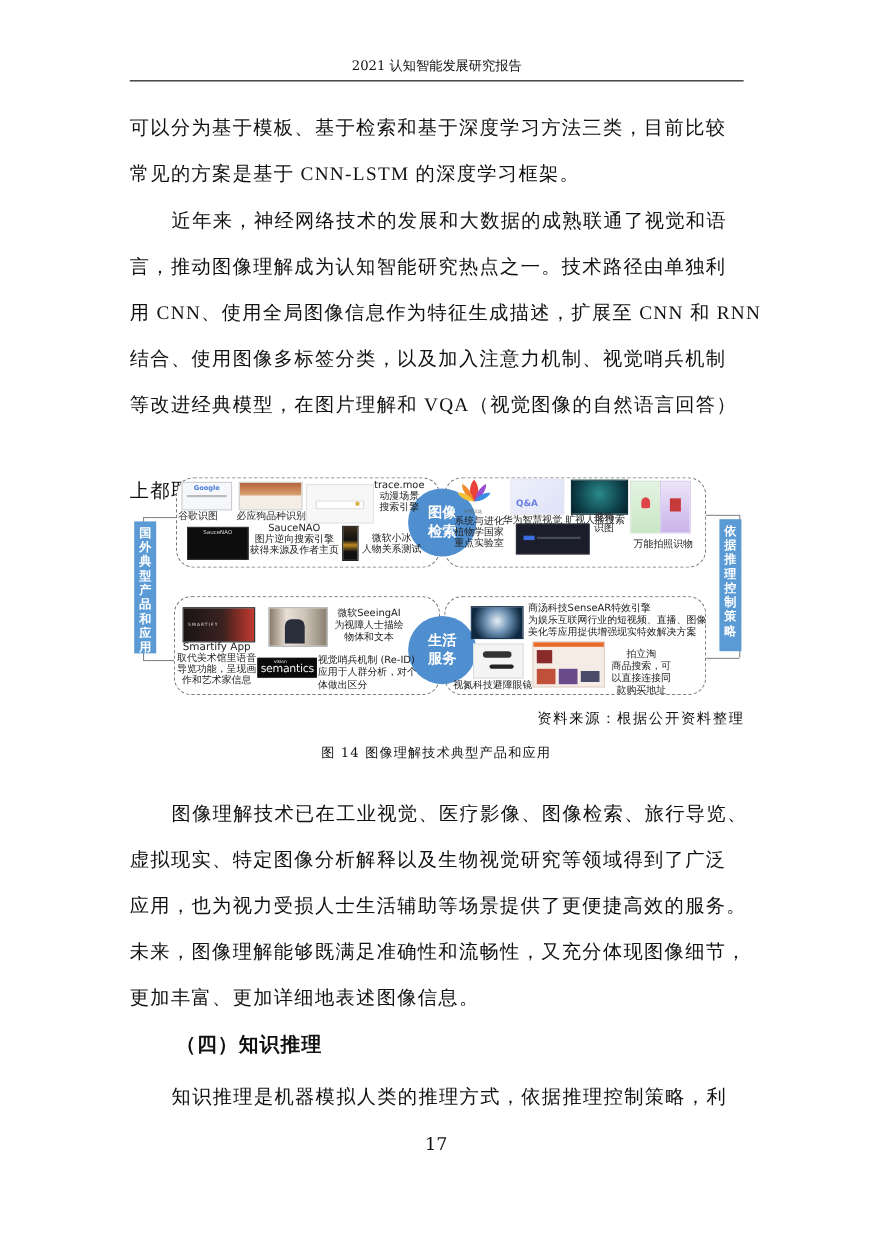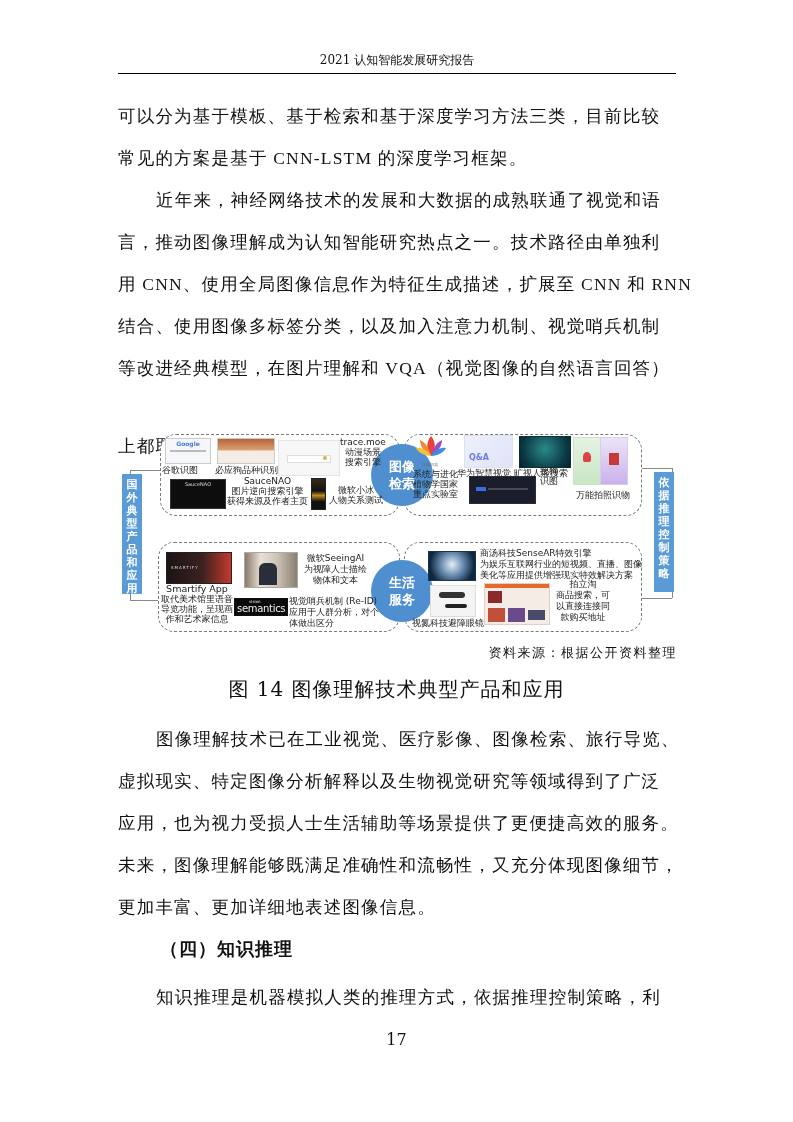--- a/index.html
+++ b/index.html
@@ -21,21 +21,21 @@
             font-size:11px; line-height:13px; text-align:center; font-weight:bold;
             padding:4px 0; }
   .hub { position:absolute; width:62px; height:62px; border-radius:50%; background:#4f8fcf;
          color:#fff; font-size:13px; font-weight:bold; text-align:center; line-height:17px;
          display:flex; align-items:center; justify-content:center; }
   .thumb { position:absolute; border:1px solid #ccc; }
   .cap { position:absolute; font-size:9px; line-height:11px; color:#222; text-align:center; white-space:nowrap; }
   .conn { position:absolute; border-color:#888; border-style:solid; border-width:0; }
 
   .source { position:absolute; right:116px; top:644px; font-size:13px; letter-spacing:1.5px; }
-  .caption { position:absolute; left:0; width:793px; top:676px; text-align:center; font-size:20px; letter-spacing:1px; }
+  .caption { position:absolute; left:0; width:793px; top:676px; text-align:center; font-size:12px; letter-spacing:1px; }
   .section { position:absolute; left:160px; top:937px; font-size:18px; font-weight:bold; letter-spacing:1px; }
   .pageno { position:absolute; left:0; width:793px; top:1030px; text-align:center; font-size:16px; }
 </style>
 </head>
 <body>
 
 <div class="header">2021 认知智能发展研究报告</div>
 <div class="header-rule"></div>
 
 <div class="para" style="top:104px;">
@@ -193,21 +193,21 @@
   </div>
   <div class="cap" style="left:292px;top:188px;">视氮科技避障眼镜</div>
 
   <div class="thumb" style="left:364px;top:153px;width:64px;height:40px;background:#f6ece6;border-color:#e0d0c6;">
     <div style="position:absolute;left:0;top:0;width:64px;height:4px;background:#e86a2a;"></div>
     <div style="position:absolute;left:3px;top:7px;width:14px;height:12px;background:#8a2a2a;"></div>
     <div style="position:absolute;left:3px;top:24px;width:17px;height:14px;background:#c0503a;"></div>
     <div style="position:absolute;left:23px;top:24px;width:17px;height:14px;background:#6a4a8a;"></div>
     <div style="position:absolute;left:43px;top:26px;width:17px;height:10px;background:#4a4a6a;"></div>
   </div>
-  <div class="cap" style="left:436px;top:149px;line-height:11px;">
+  <div class="cap" style="left:436px;top:160px;line-height:11px;">
     <div>拍立淘</div>
     <div>商品搜索，可</div>
     <div>以直接连接同</div>
     <div>款购买地址</div>
   </div>
 </div>
 
 <div class="source">资料来源：根据公开资料整理</div>
 <div class="caption">图  14 图像理解技术典型产品和应用</div>
 

